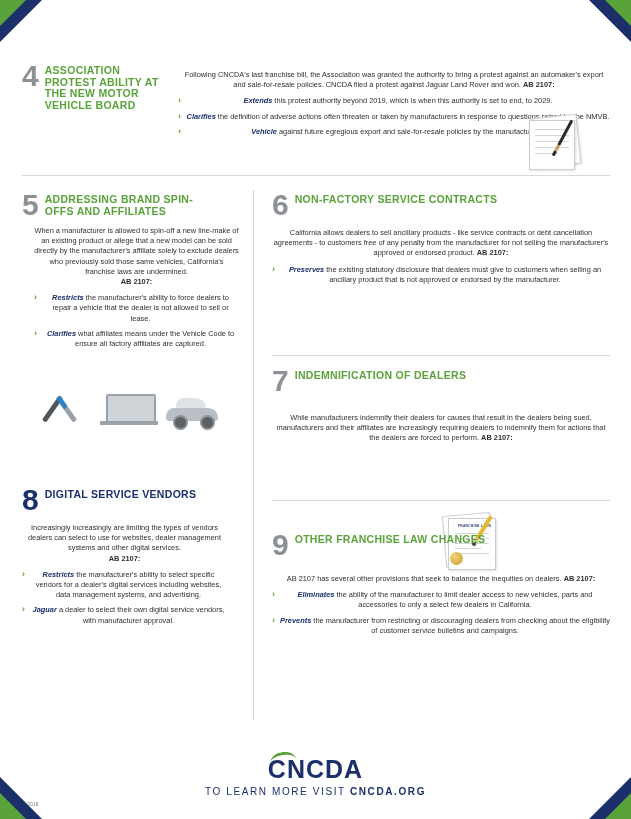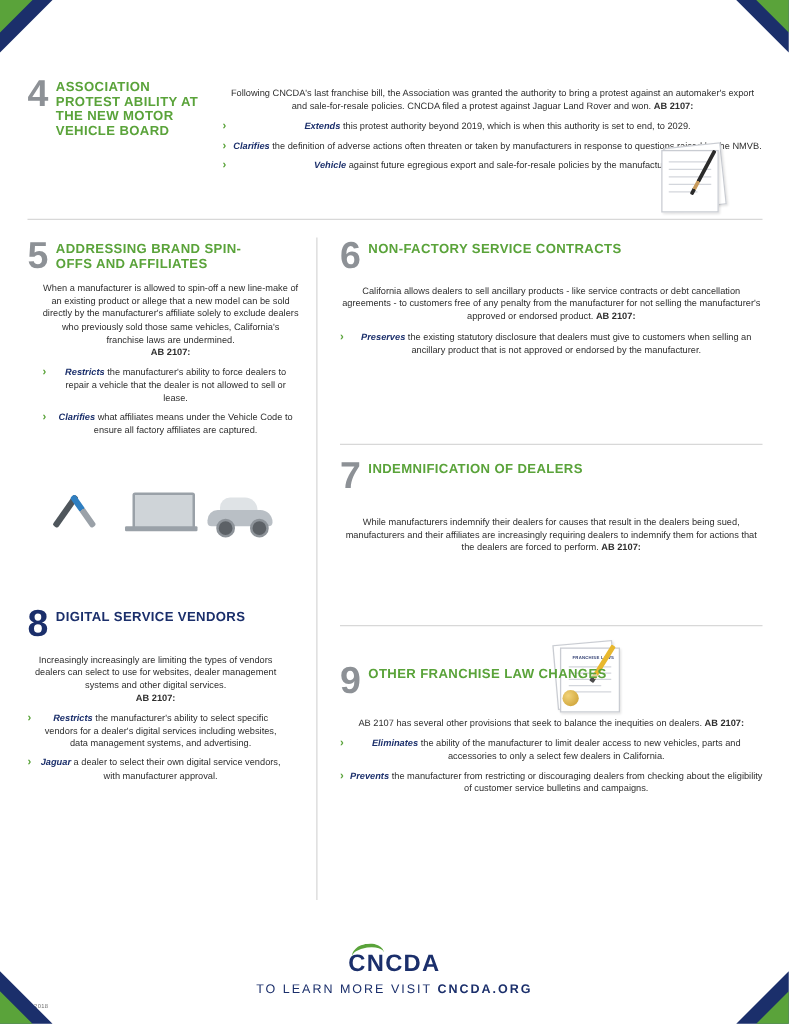--- a/index.html
+++ b/index.html
@@ -146,21 +146,21 @@
   
   .footer {
     position: absolute;
     left: 0;
     right: 0;
     bottom: 22px;
     text-align: center;
   }
   .logo {
     font-weight: bold;
-    font-size: 19px;
+    font-size: 25px;
     letter-spacing: 1px;
     color: #1b2f6b;
     position: relative;
     display: inline-block;
     line-height: 20px;
   }
   .logo .swoosh {
     position: absolute;
     left: 2px;
     top: -7px;

